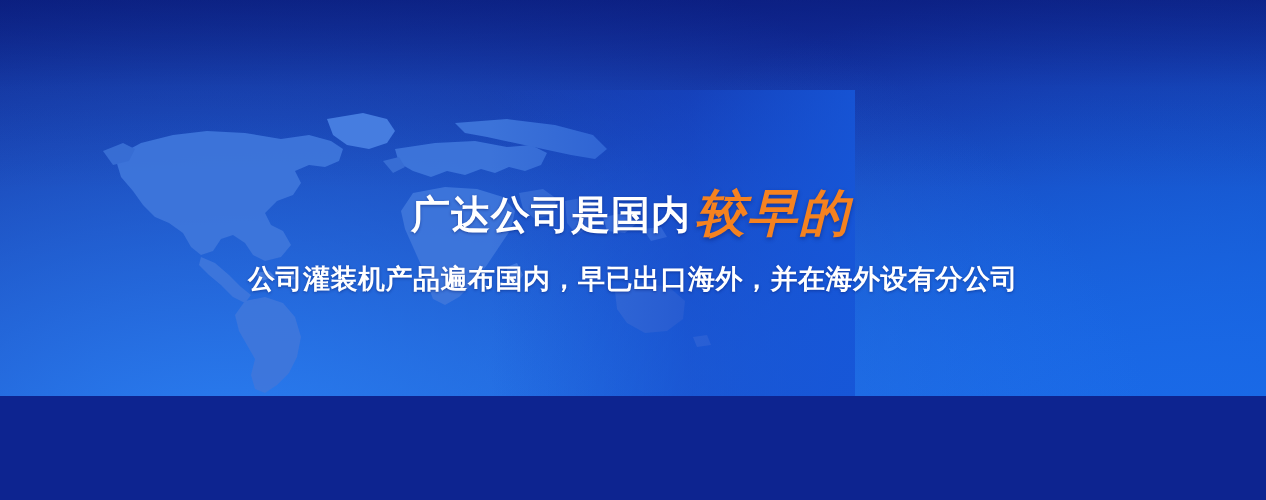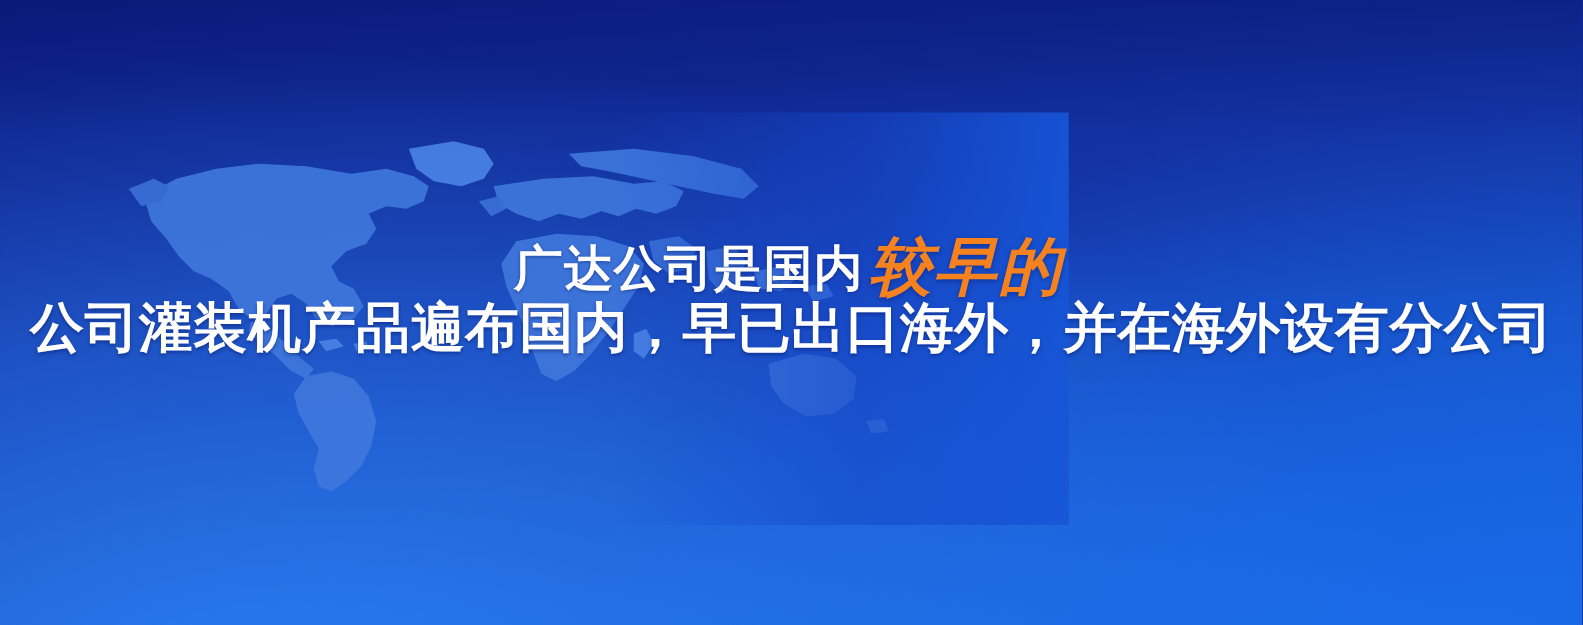--- a/index.html
+++ b/index.html
@@ -6,21 +6,21 @@
   * { margin:0; padding:0; box-sizing:border-box; }
   html, body {
     width:1266px; height:500px;
     overflow:hidden;
     background:#0d2490;
     font-family:"Liberation Sans","DejaVu Sans",sans-serif;
   }
 
   #banner {
     position:relative;
-    width:1266px; height:500px;
+    width:1266px; height:396px;
     overflow:hidden;
     background:
       radial-gradient(ellipse 1500px 900px at 18% 118%, #2b7ff2 0%, rgba(43,127,242,0) 62%),
       radial-gradient(ellipse 1200px 780px at 92% 112%, #1a6ae8 0%, rgba(26,106,232,0) 60%),
       linear-gradient(165deg, #0e2189 0%, #132d9c 26%, #163aae 50%, #1550c6 74%, #1564e0 100%);
   }
 
   
   #banner::before{
     content:"";
@@ -81,23 +81,24 @@
     font-weight:700;
     font-style:italic;
     letter-spacing:2px;
     padding:0 4px;
     text-shadow:0 2px 4px rgba(4,18,90,0.4);
     position:relative;
     top:2px;
   }
 
   .line2 {
+    margin-top:24px;
     white-space:nowrap;
     color:#ffffff;
-    font-size:43px;
+    font-size:27px;
     font-weight:700;
     letter-spacing:0.5px;
     line-height:1;
     text-shadow:0 1px 3px rgba(4,18,90,0.45);
   }
 </style>
 </head>
 <body>
 
 <div id="banner">

